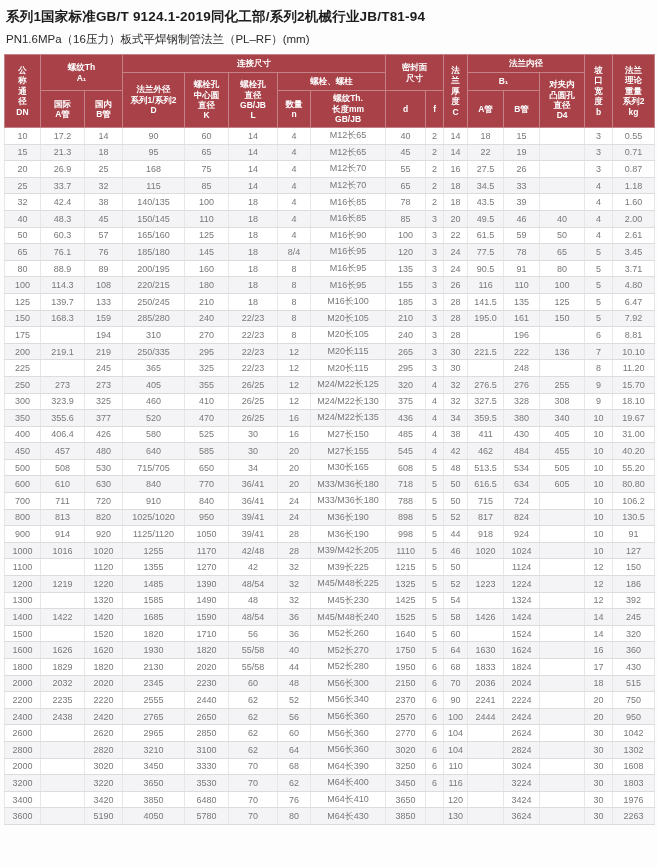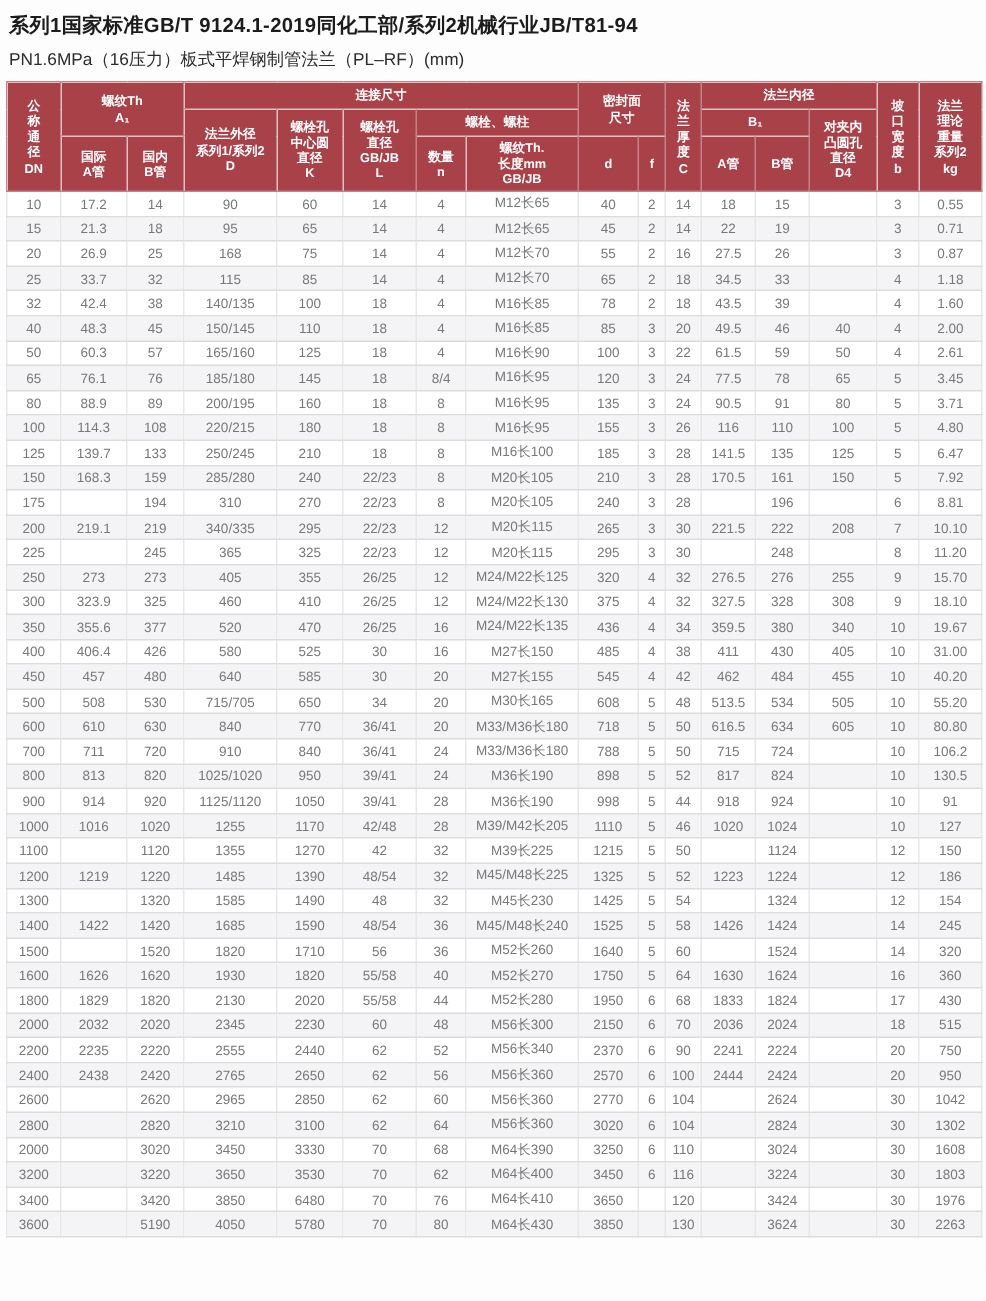--- a/index.html
+++ b/index.html
@@ -345,21 +345,21 @@
           <td>168.3</td>
           <td>159</td>
           <td>285/280</td>
           <td>240</td>
           <td>22/23</td>
           <td>8</td>
           <td>M20长105</td>
           <td>210</td>
           <td>3</td>
           <td>28</td>
-          <td>170.5</td>
+          <td>195.0</td>
           <td>161</td>
           <td>150</td>
           <td>5</td>
           <td>7.92</td>
         </tr>
         <tr>
           <td>175</td>
           <td></td>
           <td>194</td>
           <td>310</td>
@@ -373,31 +373,31 @@
           <td></td>
           <td>196</td>
           <td></td>
           <td>6</td>
           <td>8.81</td>
         </tr>
         <tr>
           <td>200</td>
           <td>219.1</td>
           <td>219</td>
-          <td>340/335</td>
+          <td>250/335</td>
           <td>295</td>
           <td>22/23</td>
           <td>12</td>
           <td>M20长115</td>
           <td>265</td>
           <td>3</td>
           <td>30</td>
           <td>221.5</td>
           <td>222</td>
-          <td>208</td>
+          <td>136</td>
           <td>7</td>
           <td>10.10</td>
         </tr>
         <tr>
           <td>225</td>
           <td></td>
           <td>245</td>
           <td>365</td>
           <td>325</td>
           <td>22/23</td>
@@ -655,21 +655,21 @@
           <td>48</td>
           <td>32</td>
           <td>M45长230</td>
           <td>1425</td>
           <td>5</td>
           <td>54</td>
           <td></td>
           <td>1324</td>
           <td></td>
           <td>12</td>
-          <td>154</td>
+          <td>392</td>
         </tr>
         <tr>
           <td>1400</td>
           <td>1422</td>
           <td>1420</td>
           <td>1685</td>
           <td>1590</td>
           <td>48/54</td>
           <td>36</td>
           <td>M45/M48长240</td>

